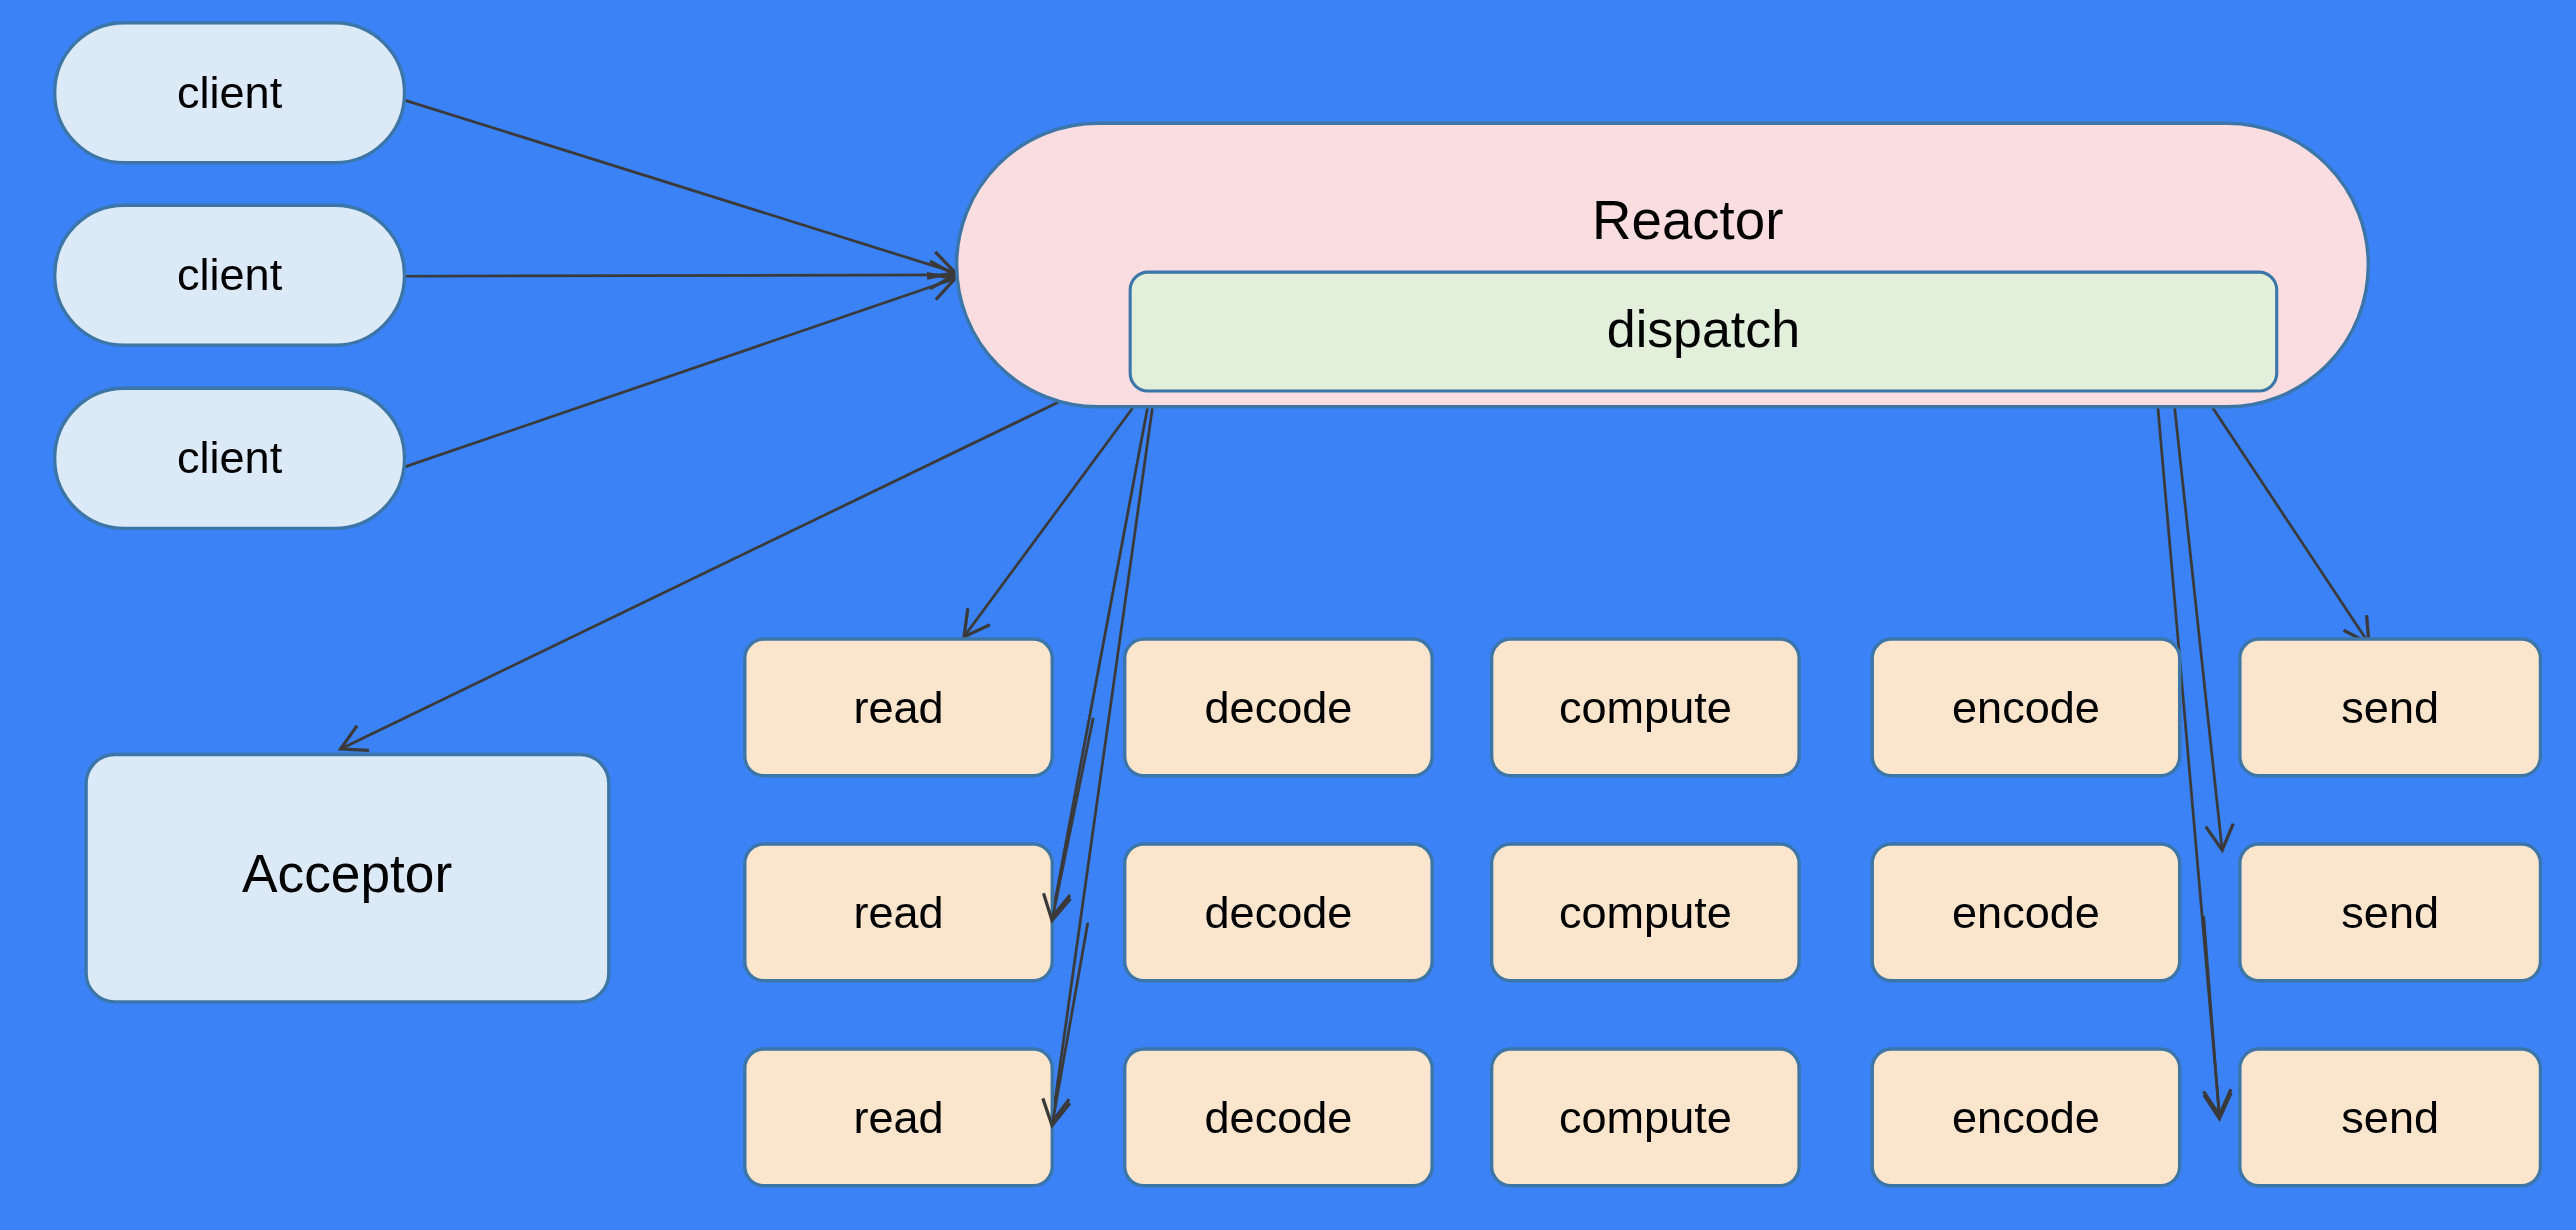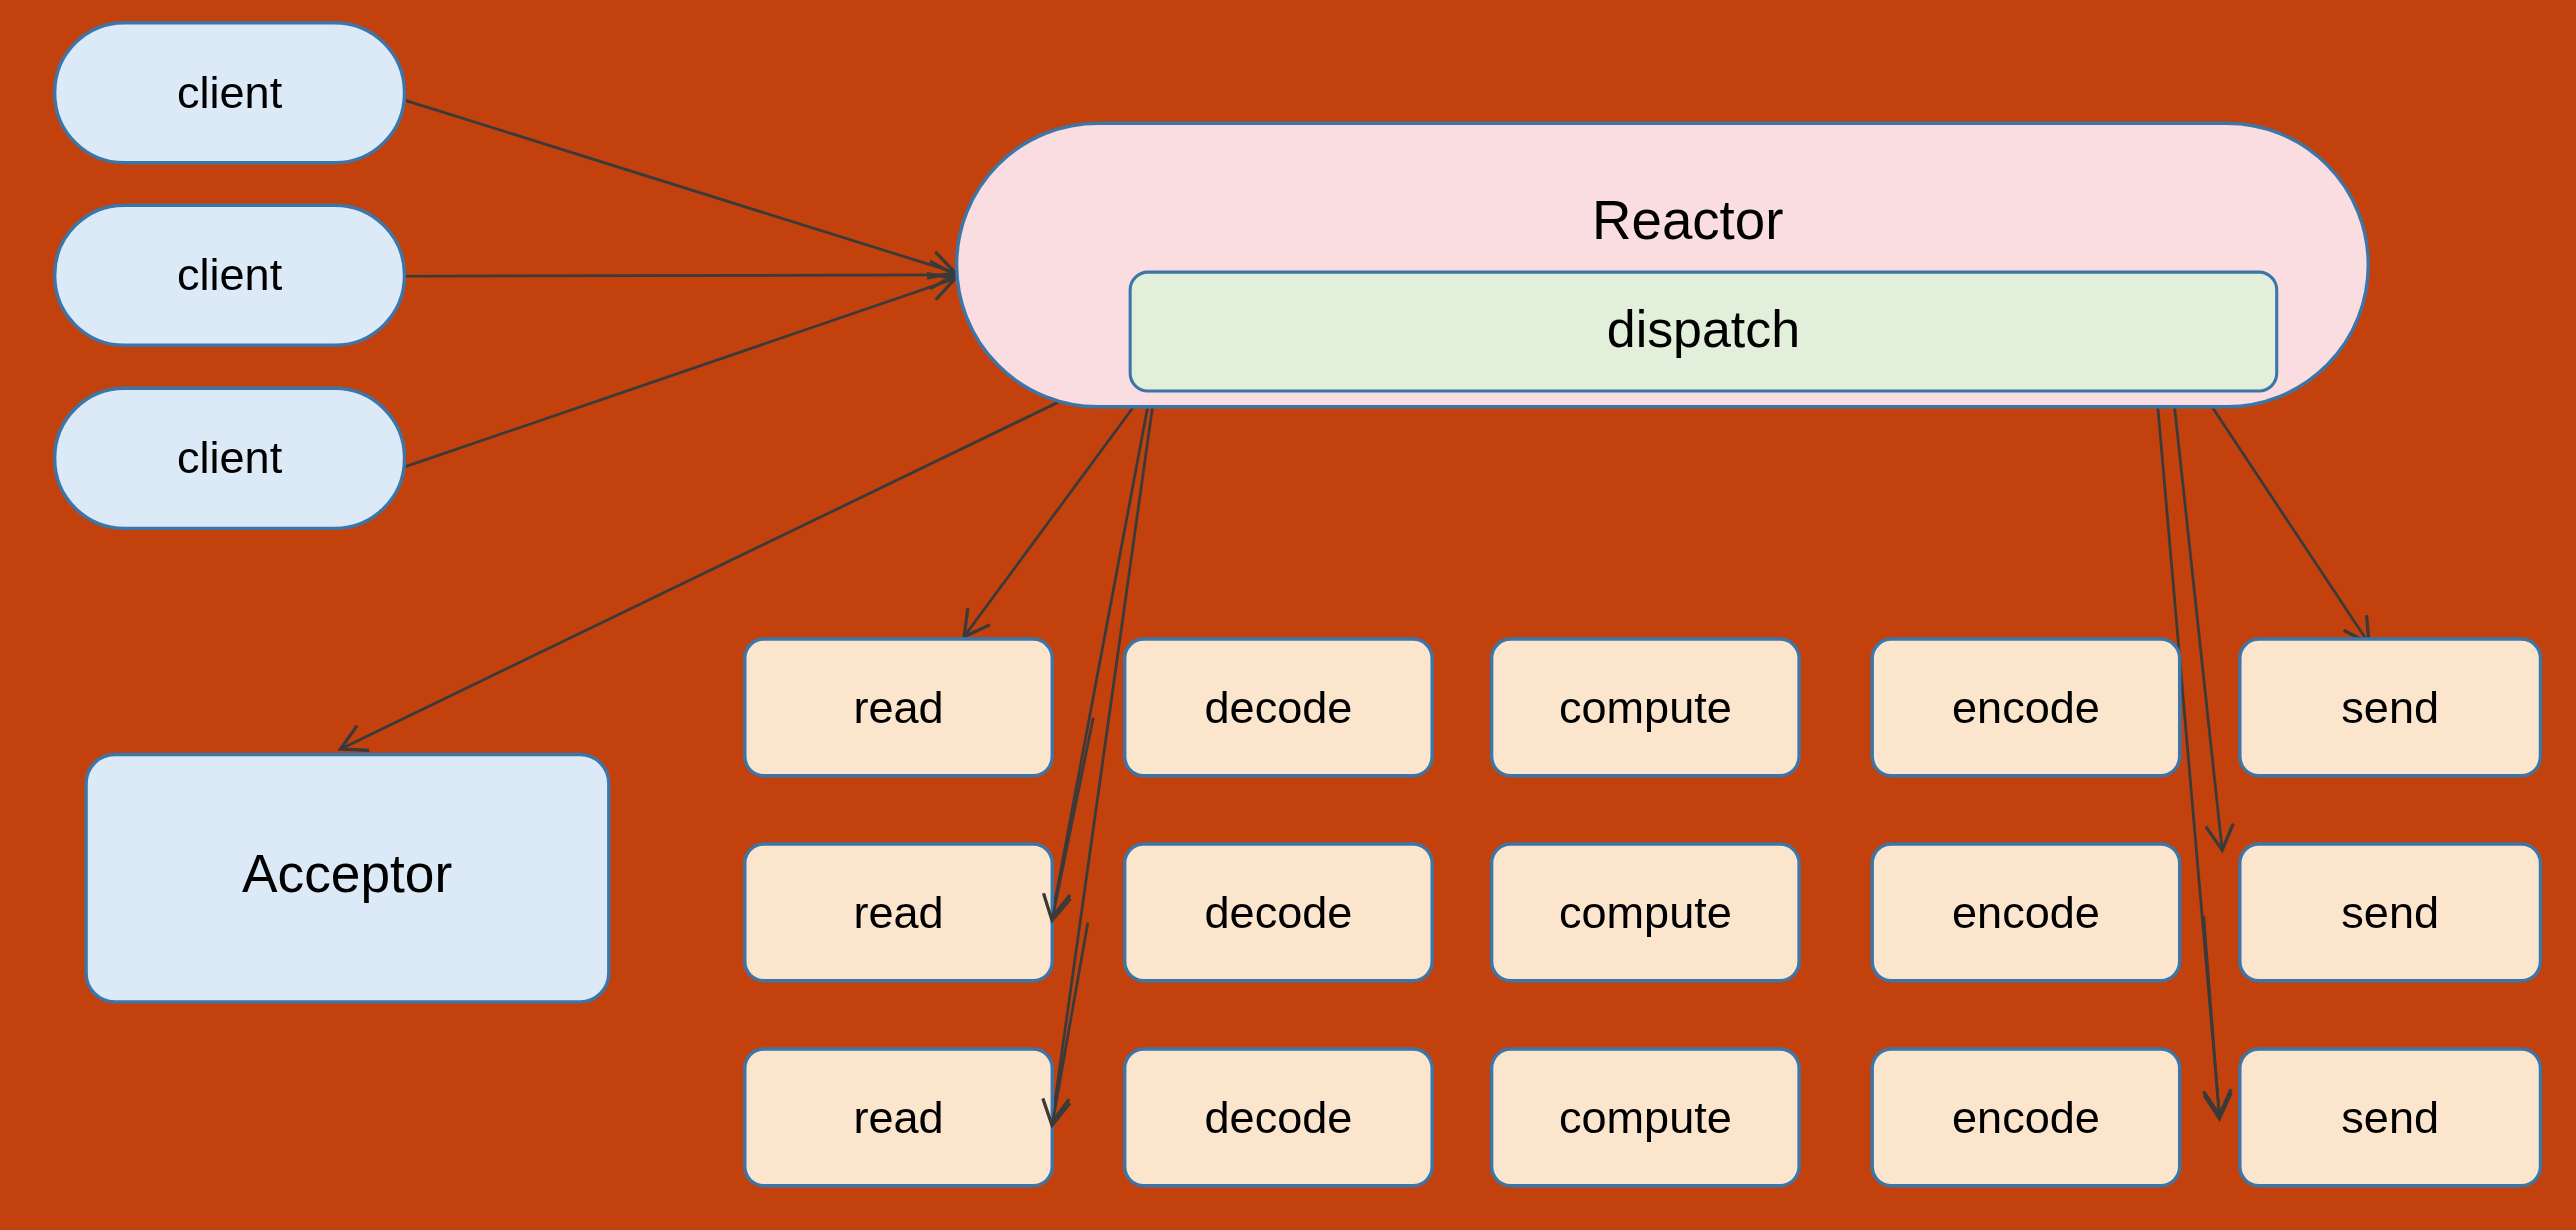--- a/index.html
+++ b/index.html
@@ -10,21 +10,21 @@
   body {
     width: 2576px;
     height: 1231px;
     overflow: hidden;
     font-family: "Liberation Sans", sans-serif;
   }
   #diagram-root {
     position: relative;
     width: 2576px;
     height: 1231px;
-    background: #c2410c;
+    background: #3b82f6;
   }
   svg#diagram-svg {
     position: absolute;
     top: 0;
     left: 0;
     width: 2576px;
     height: 1231px;
     display: block;
   }
   .node-label {

